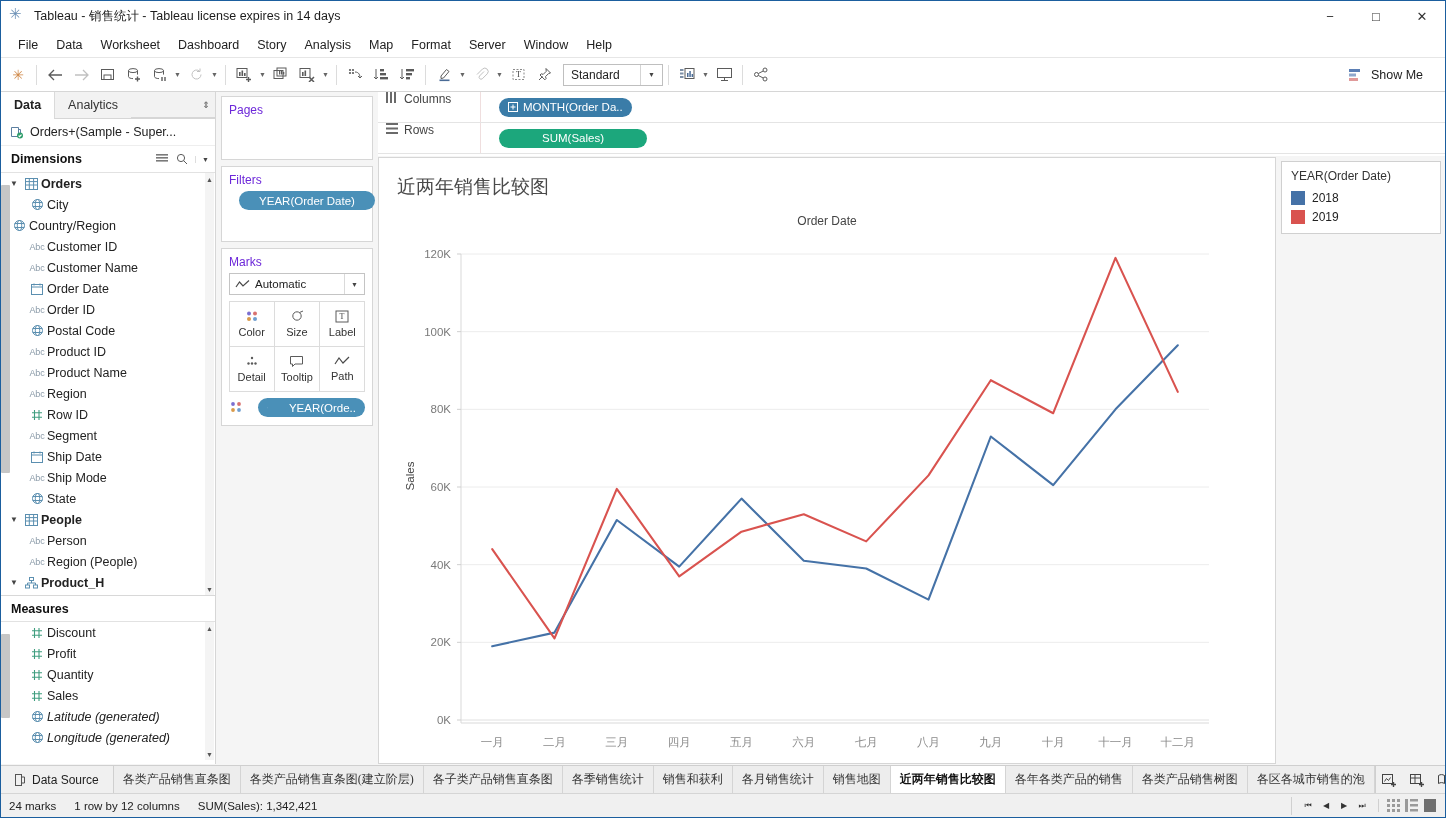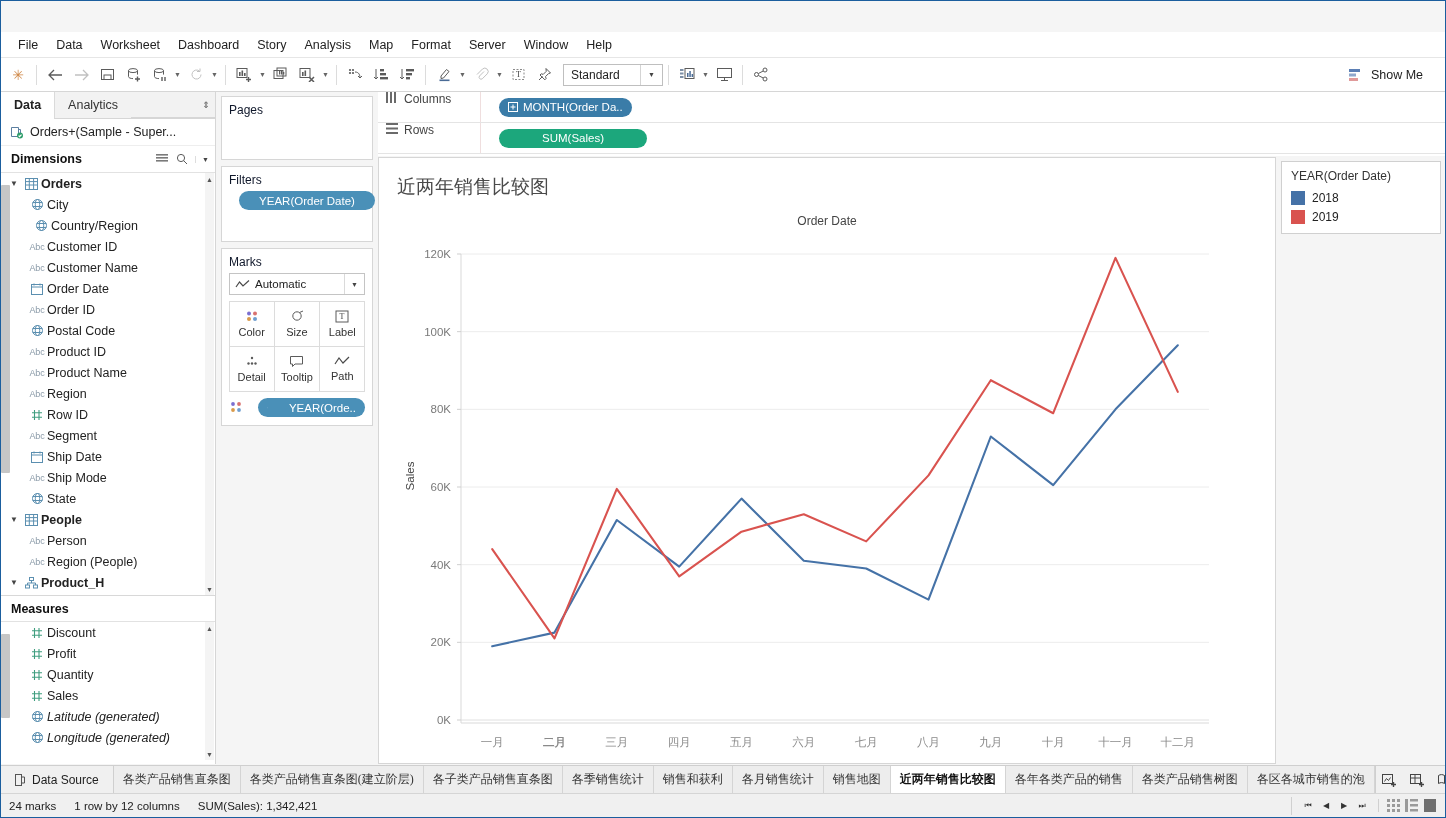--- a/index.html
+++ b/index.html
@@ -53,21 +53,21 @@
   .abc { font-size:9px; color:#8a9aa8; letter-spacing:-.2px; }
   .bold { font-weight:bold; }
   .ital { font-style:italic; }
   .sbar { position:absolute; right:1px; width:9px; background:#f4f4f4; }
   .sthumb { position:absolute; left:0; width:9px; background:#c6c6c6; border-radius:1px; }
   .sarr { position:absolute; right:1px; width:9px; height:12px; display:flex; align-items:center; justify-content:center; font-size:7px; color:#555; background:#f4f4f4; }
 
   
   .shelfcol { position:absolute; left:216px; top:91px; width:160px; height:672px; background:#f5f5f5; padding:4px; }
   .card { background:#fff; border:1px solid #d6d6d6; margin-bottom:6px; }
-  .card-title { font-size:12px; color:#0f172a; padding:6px 7px 4px; }
+  .card-title { font-size:12px; color:#6d28d9; padding:6px 7px 4px; }
   .card-body { padding:0 7px 8px; }
   .pill { height:19px; border-radius:10px; display:inline-flex; align-items:center; padding:0 9px; font-size:11.5px; color:#fff; white-space:nowrap; max-width:100%; overflow:hidden;margin-left:10px; }
   .pill.blue { background:#3a7ca8; }
   .pill.blue2 { background:#4a90b8; }
   .pill.green { background:#1ca77c; }
   .mark-type { height:22px; border:1px solid #c4c4c4; background:#fff; display:flex; align-items:center; font-size:11.5px; color:#222; padding-left:5px; gap:5px; position:relative; margin-bottom:6px; }
   .mark-type .arrow { position:absolute; right:0; top:0; bottom:0; width:20px; border-left:1px solid #dadada; display:flex; align-items:center; justify-content:center; font-size:7px; color:#444; }
   .mgrid { display:grid; grid-template-columns:repeat(3,1fr); }
   .mbtn { height:46px; border:1px solid #dcdcdc; margin:-0.5px; background:#fff; display:flex; flex-direction:column; align-items:center; justify-content:center; gap:3px; font-size:11px; color:#333; }
   .mk-shelf { margin-top:7px; display:flex; align-items:center; gap:4px; }
@@ -108,20 +108,29 @@
   .st-right { margin-left:auto; display:flex; align-items:center; }
   .nav-grp { display:flex; align-items:center; gap:2px; padding:0 8px; border-left:1px solid #d0d0d0; }
   .nav-b { width:16px; height:18px; display:flex; align-items:center; justify-content:center; font-size:8px; color:#333; }
   .view-grp { display:flex; align-items:center; gap:4px; padding:0 8px; border-left:1px solid #d0d0d0; }
 </style>
 </head>
 <body>
 
 <div id="app">
 
+  <div class="titlebar">
+    <div class="tb-icon"></div>
+    <div class="tb-title">Tableau - 销售统计 - Tableau license expires in 14 days</div>
+    <div class="tb-buttons">
+      <div class="tb-btn">−</div>
+      <div class="tb-btn">□</div>
+      <div class="tb-btn close">✕</div>
+    </div>
+  </div>
 
   <div class="menubar">
     <div class="menu-item">File</div>
     <div class="menu-item">Data</div>
     <div class="menu-item">Worksheet</div>
     <div class="menu-item">Dashboard</div>
     <div class="menu-item">Story</div>
     <div class="menu-item">Analysis</div>
     <div class="menu-item">Map</div>
     <div class="menu-item">Format</div>
@@ -344,21 +353,21 @@
         <div class="row" style="padding-left: 26px;">
           <span class="ico">
             <svg width="13" height="13" viewBox="0 0 13 13">
               <circle cx="6.5" cy="6.5" r="5" stroke="#5b8fb0" fill="none"></circle>
               <ellipse cx="6.5" cy="6.5" rx="2.2" ry="5" stroke="#5b8fb0" fill="none"></ellipse>
               <path d="M1.7 4.5h9.6M1.7 8.5h9.6" stroke="#5b8fb0"></path>
             </svg>
           </span>
           <span class="">City</span>
         </div>
-        <div class="row" style="padding-left: 30px;">
+        <div class="row" style="padding-left: 8px;">
           <span class="ico">
             <svg width="13" height="13" viewBox="0 0 13 13">
               <circle cx="6.5" cy="6.5" r="5" stroke="#5b8fb0" fill="none"></circle>
               <ellipse cx="6.5" cy="6.5" rx="2.2" ry="5" stroke="#5b8fb0" fill="none"></ellipse>
               <path d="M1.7 4.5h9.6M1.7 8.5h9.6" stroke="#5b8fb0"></path>
             </svg>
           </span>
           <span class="">Country/Region</span>
         </div>
         <div class="row" style="padding-left: 26px;">
@@ -714,21 +723,21 @@
           <polyline points="113.2,391.1 175.5,480.4 237.8,330.9 300.2,418.3 362.5,373.7 424.8,356.2 487.2,383.4 549.5,317.4 611.8,222.2 674.2,255.2 736.5,99.9 798.8,233.9" fill="none" stroke="#d9534f" stroke-width="2.1" stroke-linejoin="round" stroke-linecap="round"></polyline>
         </svg>
         <div class="ytick" style="top: 562px; right: 824px;">0K</div>
         <div class="ytick" style="top: 484.333px; right: 824px;">20K</div>
         <div class="ytick" style="top: 406.667px; right: 824px;">40K</div>
         <div class="ytick" style="top: 329px; right: 824px;">60K</div>
         <div class="ytick" style="top: 251.333px; right: 824px;">80K</div>
         <div class="ytick" style="top: 173.667px; right: 824px; text-align: center;">100K</div>
         <div class="ytick" style="top: 96px; right: 824px;">120K</div>
         <div class="xtick" style="left: 113.167px; top: 577px;">一月</div>
-        <div class="xtick" style="left: 175.5px; top: 577px; font-weight: bold;">二月</div>
+        <div class="xtick" style="left: 175.5px; top: 577px;">二月</div>
         <div class="xtick" style="left: 237.833px; top: 577px;">三月</div>
         <div class="xtick" style="left: 300.167px; top: 577px;">四月</div>
         <div class="xtick" style="left: 362.5px; top: 577px;">五月</div>
         <div class="xtick" style="left: 424.833px; top: 577px;">六月</div>
         <div class="xtick" style="left: 487.167px; top: 577px;">七月</div>
         <div class="xtick" style="left: 549.5px; top: 577px;">八月</div>
         <div class="xtick" style="left: 611.833px; top: 577px;">九月</div>
         <div class="xtick" style="left: 674.167px; top: 577px;">十月</div>
         <div class="xtick" style="left: 736.5px; top: 577px;">十一月</div>
         <div class="xtick" style="left: 798.833px; top: 577px;">十二月</div>

